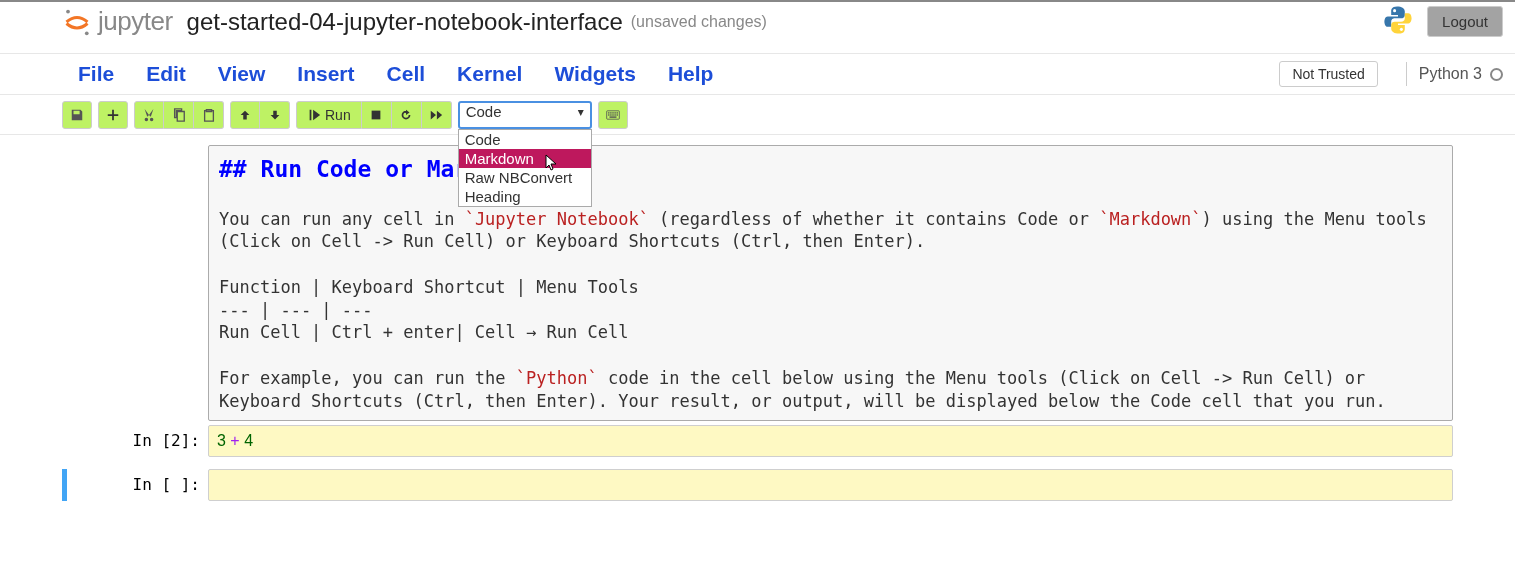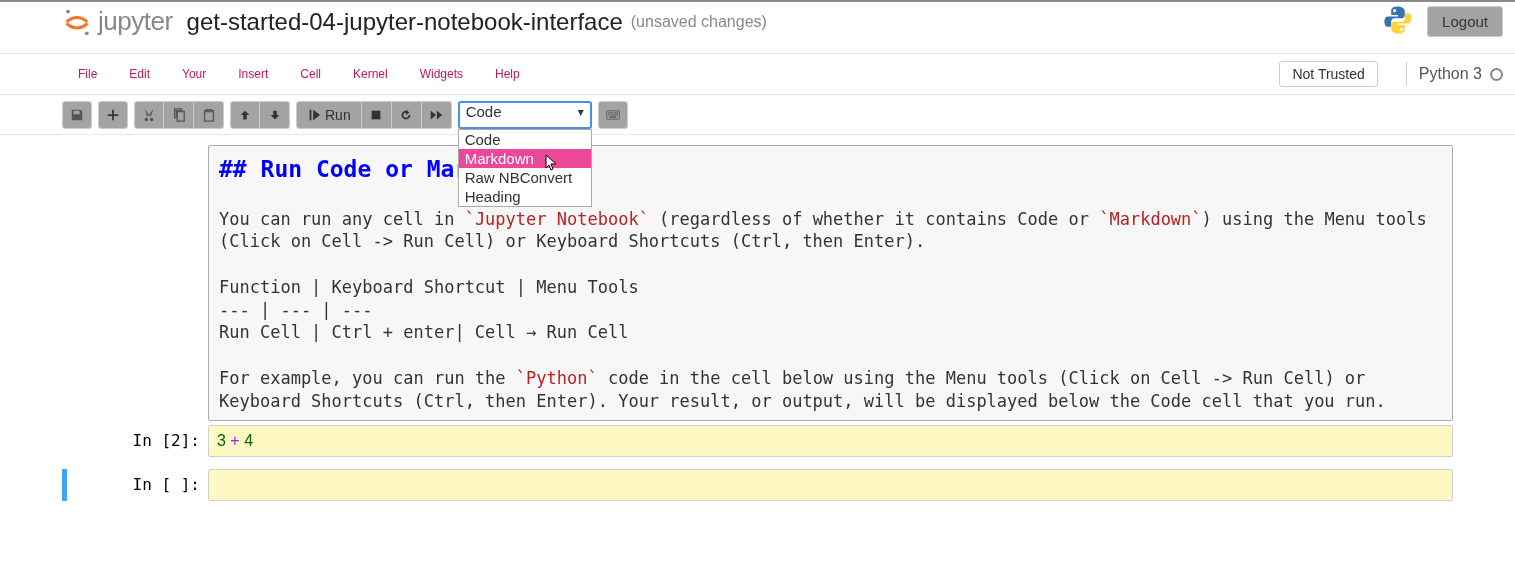--- a/index.html
+++ b/index.html
@@ -8,41 +8,41 @@
 .header { display: flex; align-items: center; padding: 6px 12px 18px 62px; border-bottom: 1px solid #e7e7e7; height: 52px; }
 .logo { display: flex; align-items: center; margin-right: 14px; }
 .logo svg { width: 30px; height: 30px; margin-right: 6px; }
 .logo-text { font-size: 26px; color: #888; letter-spacing: -0.5px; font-weight: 400; }
 .nb-name { font-size: 24px; color: #222; margin-right: 8px; font-weight: 400; }
 .save-status { font-size: 16px; color: #888; }
 .header-spacer { flex: 1; }
 .python-logo { margin-right: 12px; }
 .btn { border: 1px solid #ccc; background: #a3a3a3; border-radius: 3px; padding: 6px 14px; font-size: 15px; color: #333; cursor: pointer; }
 .menubar { display: flex; align-items: center; padding: 0 12px 0 62px; border-bottom: 1px solid #e7e7e7; height: 41px; }
-.menu-item { padding: 10px 16px; color: #be185d; font-size: 12px; cursor: pointer; }
+.menu-item { padding: 10px 16px; color: #1d4ed8; font-size: 21px; cursor: pointer; font-weight: bold; }
 .menubar-spacer { flex: 1; }
 .trust { border: 1px solid #ccc; border-radius: 3px; padding: 4px 12px; font-size: 14px; margin-right: 28px; cursor: pointer; }
 .kernel-divider { border-left: 1px solid #ccc; height: 24px; margin-right: 12px; }
 .kernel-name { color: #555; font-size: 16px; margin-right: 8px; }
 .kernel-status { width: 13px; height: 13px; border: 2px solid #888; border-radius: 50%; }
 .toolbar { display: flex; align-items: center; padding: 6px 12px 6px 62px; border-bottom: 1px solid #e7e7e7; height: 40px; position: relative; }
-.tbtn { border: 1px solid #ccc; background: #a3a3a3; height: 28px; min-width: 30px; display: inline-flex; align-items: center; justify-content: center; font-size: 14px; color: #333; cursor: pointer; }
+.tbtn { border: 1px solid #ccc; background: #bef264; height: 28px; min-width: 30px; display: inline-flex; align-items: center; justify-content: center; font-size: 14px; color: #333; cursor: pointer; }
 .tbtn svg { width: 14px; height: 14px; }
 .tgroup { display: inline-flex; margin-right: 6px; }
 .tgroup .tbtn:first-child { border-radius: 3px 0 0 3px; }
 .tgroup .tbtn:last-child { border-radius: 0 3px 3px 0; }
 .tgroup .tbtn:only-child { border-radius: 3px; }
 .tgroup .tbtn + .tbtn { border-left: none; }
 .run-btn { padding: 0 10px; gap: 4px; }
 .cell-type { position: relative; margin-right: 6px; }
 .cell-type-select { height: 28px; width: 134px; border: 2px solid #4a90e2; border-radius: 3px; padding: 0 22px 0 6px; font-size: 15px; color: #333; background: #fff; appearance: none; cursor: pointer; }
 .cell-type::after { content: "▾"; position: absolute; right: 8px; top: 4px; font-size: 12px; color: #333; pointer-events: none; }
 .dropdown { position: absolute; top: 28px; left: 0; width: 134px; border: 1px solid #aaa; background: #fff; z-index: 10; font-size: 15px; }
 .dropdown-item { padding: 1px 6px; cursor: pointer; }
-.dropdown-item.hover { background: #ec4899; color: #fff; }
+.dropdown-item.hover { background: #be185d; color: #fff; }
 .cursor-pointer { position: absolute; font-size: 16px; pointer-events: none; }
 .notebook { padding: 10px 62px 30px 62px; }
 .cell { display: flex; margin-bottom: 4px; }
 .prompt { width: 146px; text-align: right; padding: 6px 8px 0 0; font-family: monospace; font-size: 16px; flex-shrink: 0; }
 .in-prompt { color: #000000; }
 .out-prompt { color: #d84315; }
 .cell-body { flex: 1; }
 .md-cell { border: 1px solid #ababab; border-radius: 2px; padding: 8px 10px; font-family: monospace; font-size: 17px; line-height: 1.34; background: #f7f7f7; }
 .md-heading { color: #0000ff; font-weight: bold; font-size: 23px; }
 .md-code { color: #BA2121; }
@@ -78,21 +78,21 @@
       <path d="M21 36 C28 36 28 32 28 30 L28 26 L20 26 L20 24 L32 24 C36 24 36 18 36 18 C36 18 36 12 32 12 L28 12 L28 18 C28 22 24 22 24 22 L16 22 C12 22 12 26 12 26 L12 30 C12 34 16 36 21 36 Z" fill="#ffd43b"></path>
       <circle cx="24" cy="31" r="1.8" fill="#fff"></circle>
     </svg>
   </div>
   <button class="btn">Logout</button>
 </div>
 
 <div class="menubar">
   <div class="menu-item">File</div>
   <div class="menu-item">Edit</div>
-  <div class="menu-item">Your</div>
+  <div class="menu-item">View</div>
   <div class="menu-item">Insert</div>
   <div class="menu-item">Cell</div>
   <div class="menu-item">Kernel</div>
   <div class="menu-item">Widgets</div>
   <div class="menu-item">Help</div>
   <div class="menubar-spacer"></div>
   <div class="trust">Not Trusted</div>
   <div class="kernel-divider"></div>
   <span class="kernel-name">Python 3</span>
   <span class="kernel-status"></span>

